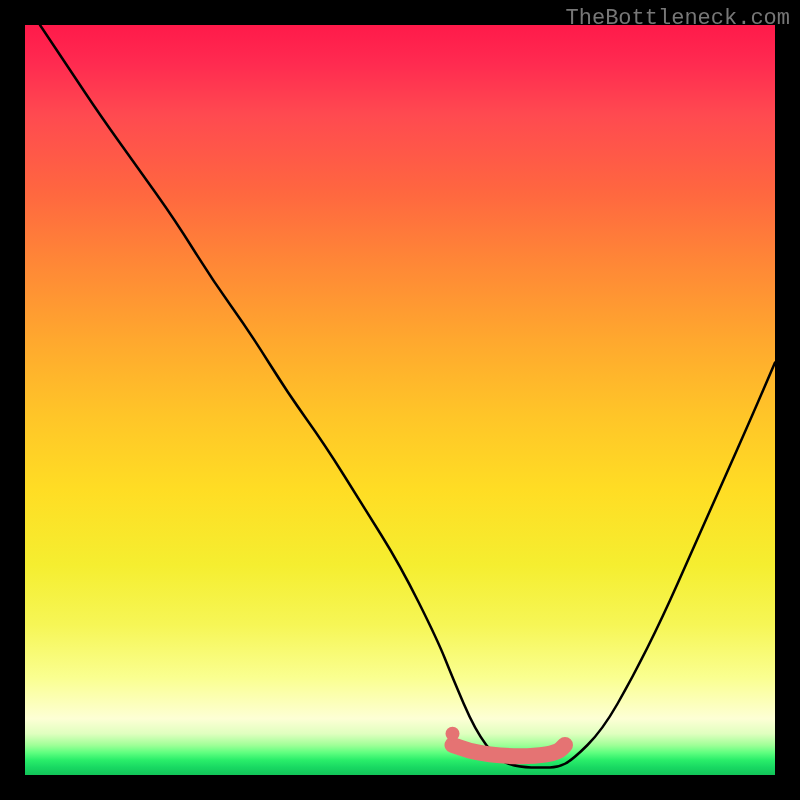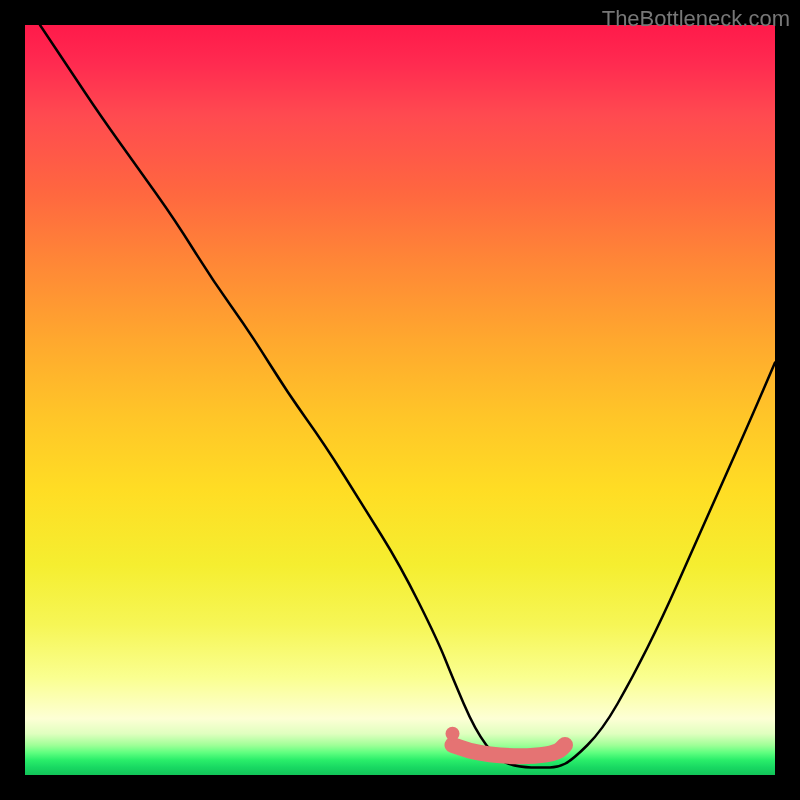--- a/index.html
+++ b/index.html
@@ -1,17 +1,17 @@
 <!DOCTYPE html>
 <html><head>
 <meta charset="utf-8">
 <style>
   * { margin: 0; padding: 0; box-sizing: border-box; }
   body { width: 800px; height: 800px; background: #000; position: relative; font-family: Arial, sans-serif; }
-  .watermark { position: absolute; top: 6px; right: 10px; color: #777; font-size: 22px; font-weight: 500; z-index: 10; }
+  .watermark { position: absolute; top: 6px; right: 10px; color: #777; font-size: 22px; font-weight: 500; z-index: 10; font-family: Liberation Mono, monospace; }
   .plot-area { position: absolute; left: 25px; top: 25px; width: 750px; height: 750px; overflow: hidden; }
   .gradient-bg { position: absolute; inset: 0; background: linear-gradient(to bottom,
       #ff1a4a 0%,
       #ff2a50 5%,
       #ff4a50 12%,
       #ff6640 22%,
       #ff8836 32%,
       #ffa82e 42%,
       #ffc528 52%,
       #ffdd24 62%,

